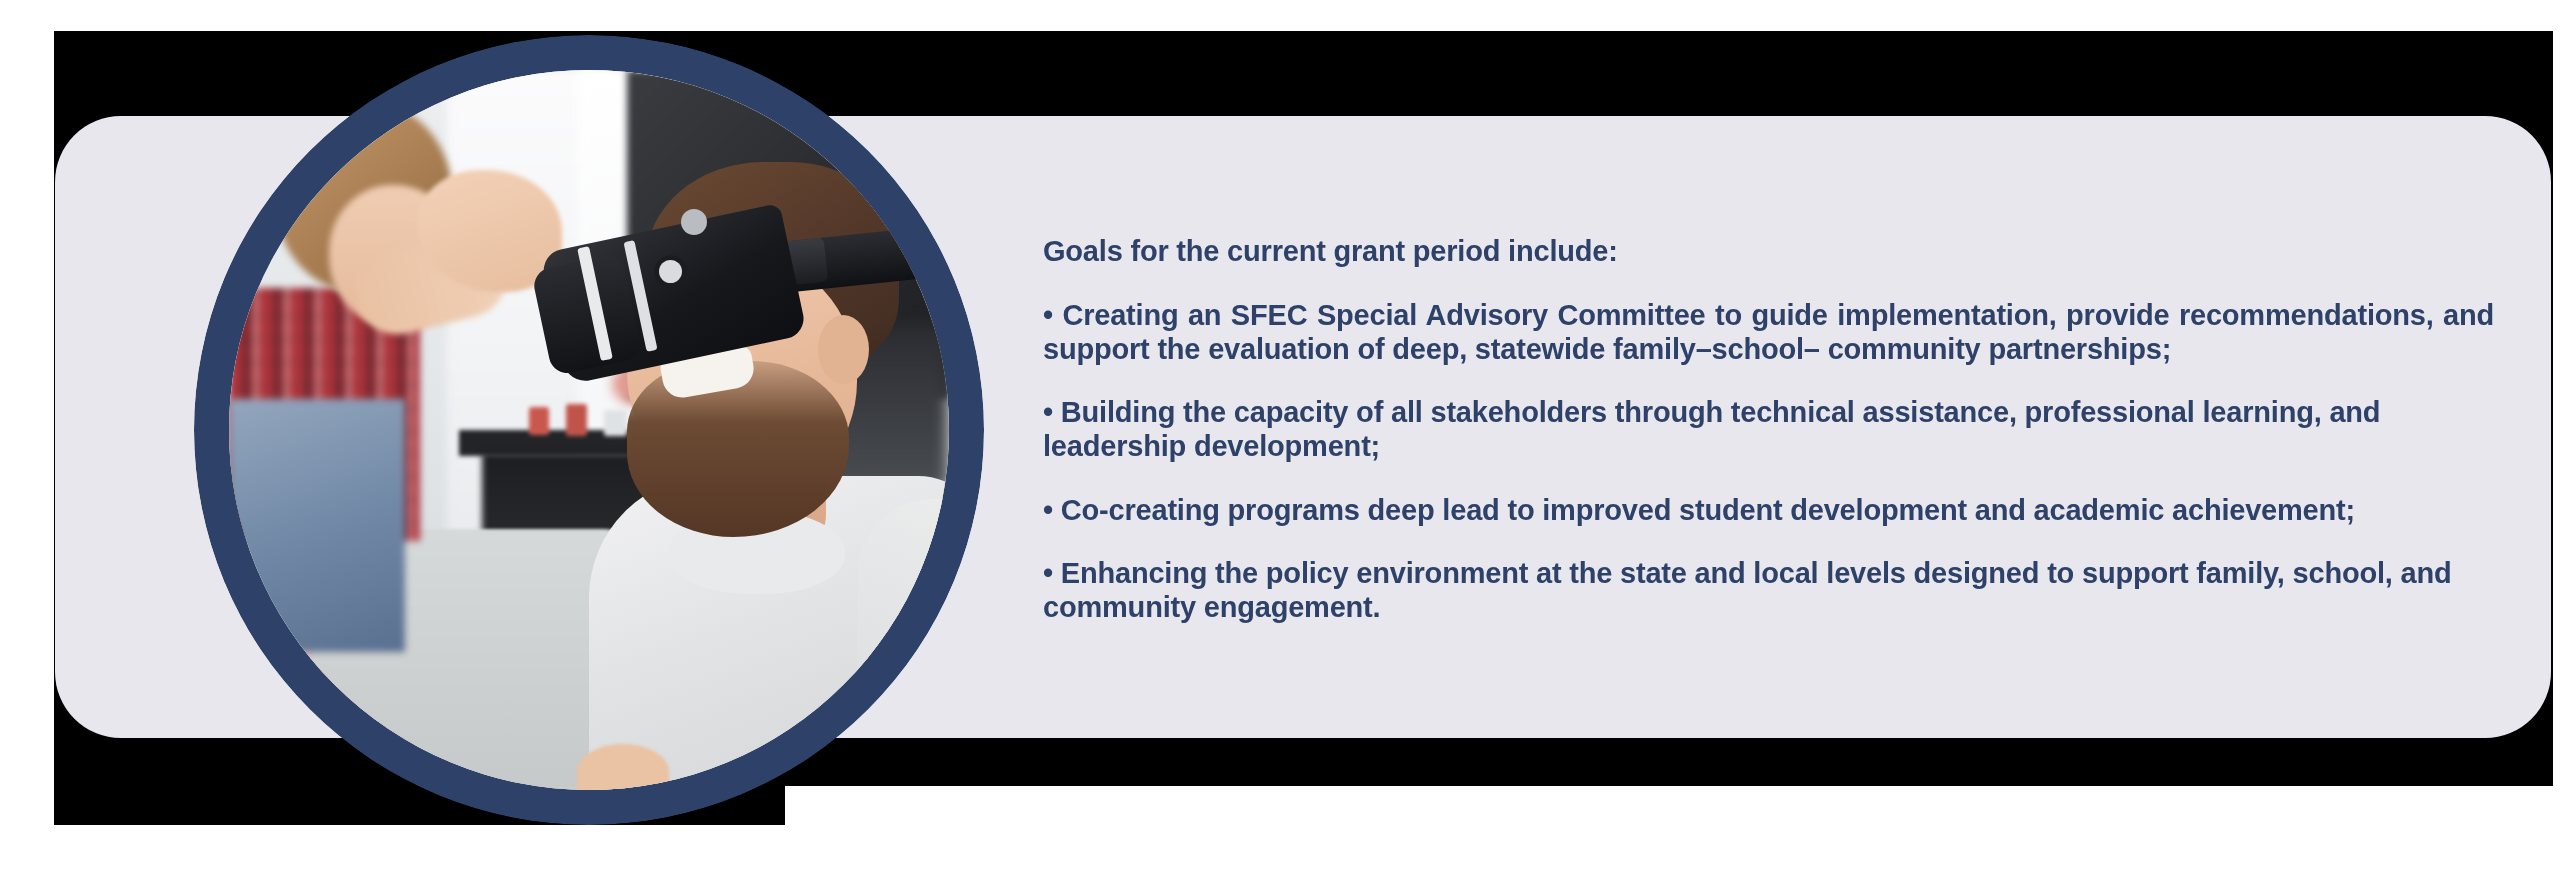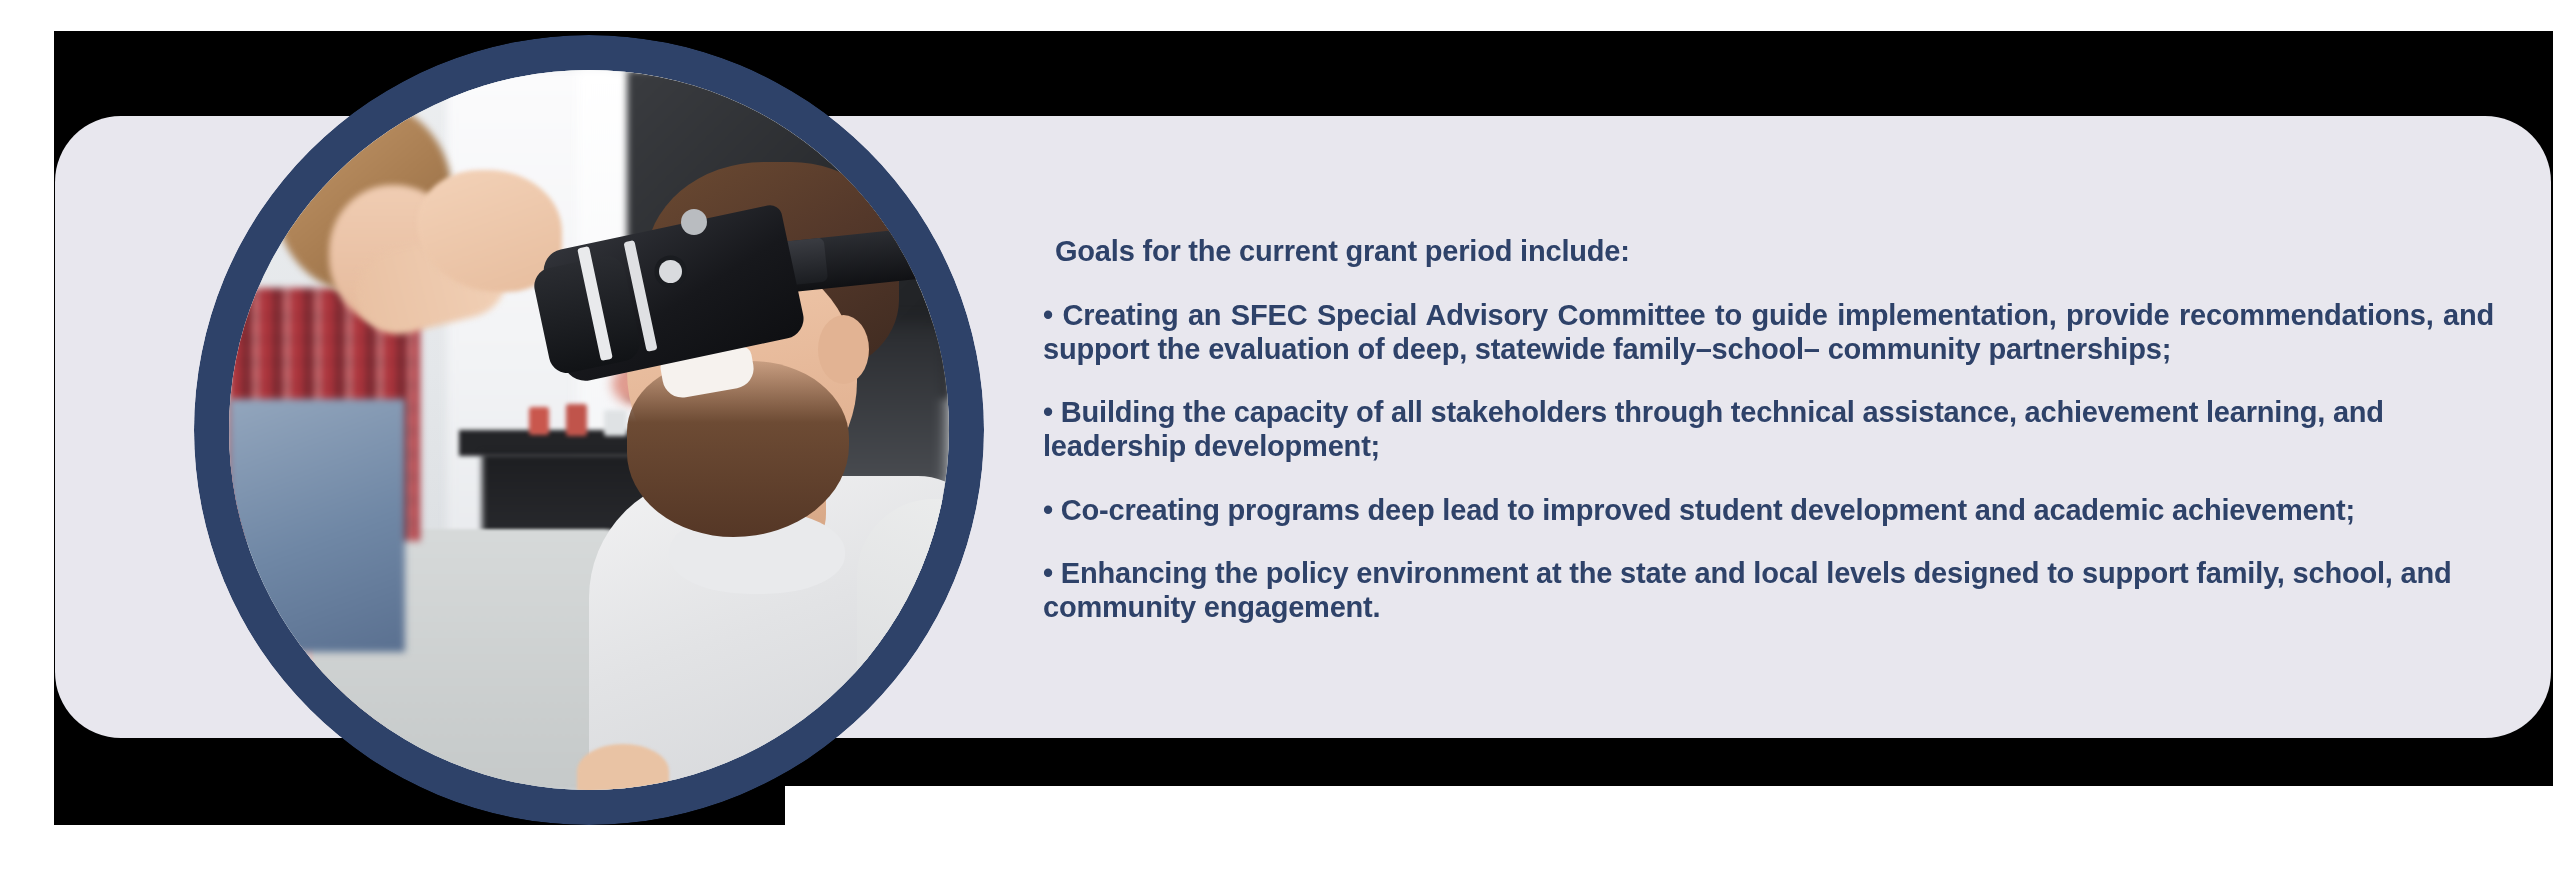--- a/index.html
+++ b/index.html
@@ -275,21 +275,21 @@
     position: absolute;
     left: 1043px;
     top: 234px;
     width: 1451px;
     color: #2e4269;
   }
   .heading {
     font-size: 29px;
     font-weight: bold;
     letter-spacing: -0.2px;
-    margin: 0 0 29px 12px;
+    margin: 0 0 29px 0;
     line-height: 1.2;
   }
   .bullet {
     font-size: 29px;
     font-weight: bold;
     line-height: 1.18;
     margin: 0 0 29px 0;
     letter-spacing: -0.2px;
   }
   .bullet.justified {
@@ -345,19 +345,19 @@
       <div class="ph" id="ph-vr-white2"></div>
       <div class="ph" id="ph-vr-knob"></div>
       <div class="ph" id="ph-vr-lens"></div>
       <div class="ph" id="ph-hand-bottom"></div>
     </div>
   </div>
 
   <div id="text-col">
     <p class="heading">Goals for the current grant period include:</p>
     <p class="bullet justified">• Creating an SFEC Special Advisory Committee to guide implementation, provide recommendations, and support the evaluation of deep, statewide family–school– community partnerships;</p>
-    <p class="bullet">• Building the capacity of all stakeholders through technical assistance, achievement learning, and leadership development;</p>
+    <p class="bullet">• Building the capacity of all stakeholders through technical assistance, professional learning, and leadership development;</p>
     <p class="bullet">• Co-creating programs deep lead to improved student development and academic achievement;</p>
     <p class="bullet">• Enhancing the policy environment at the state and local levels designed to support family, school, and community engagement.</p>
   </div>
 
 </div>
 
 
 </body></html>

